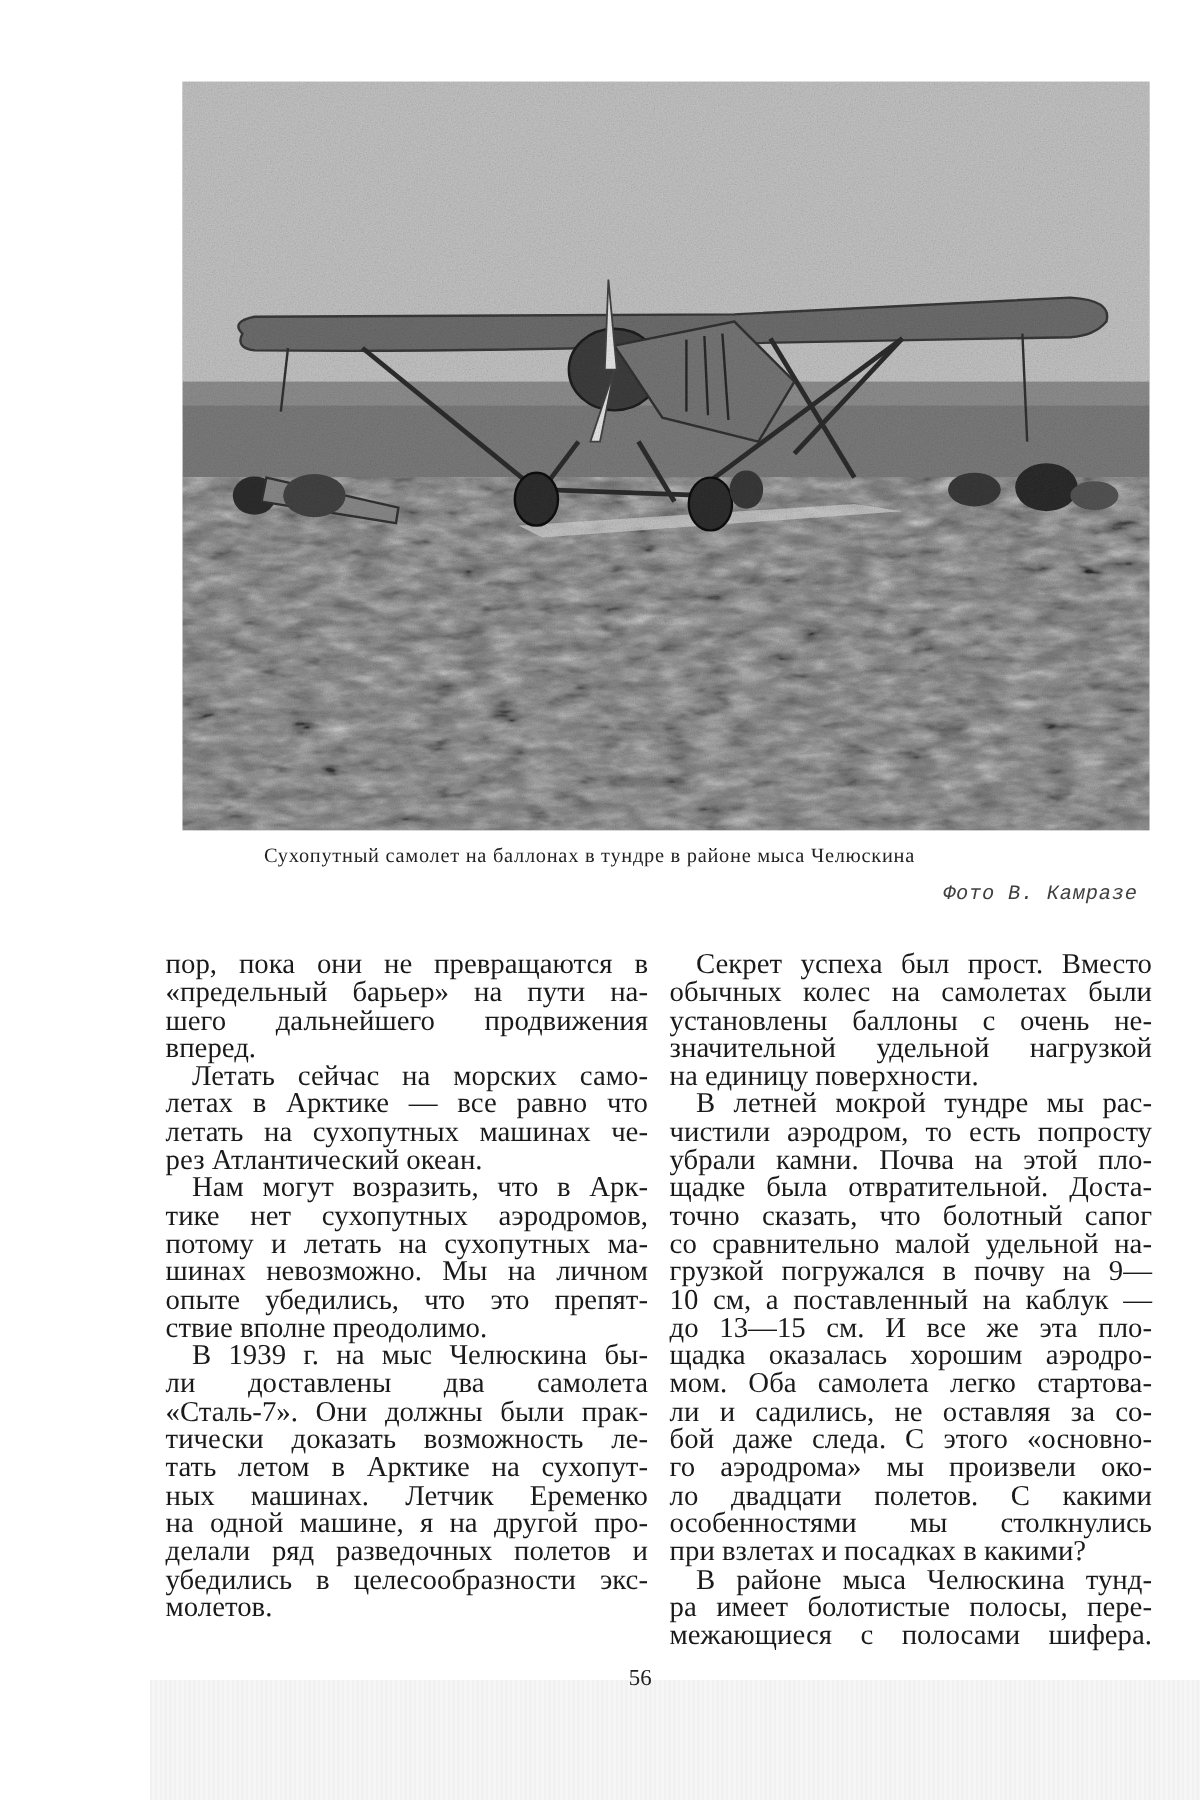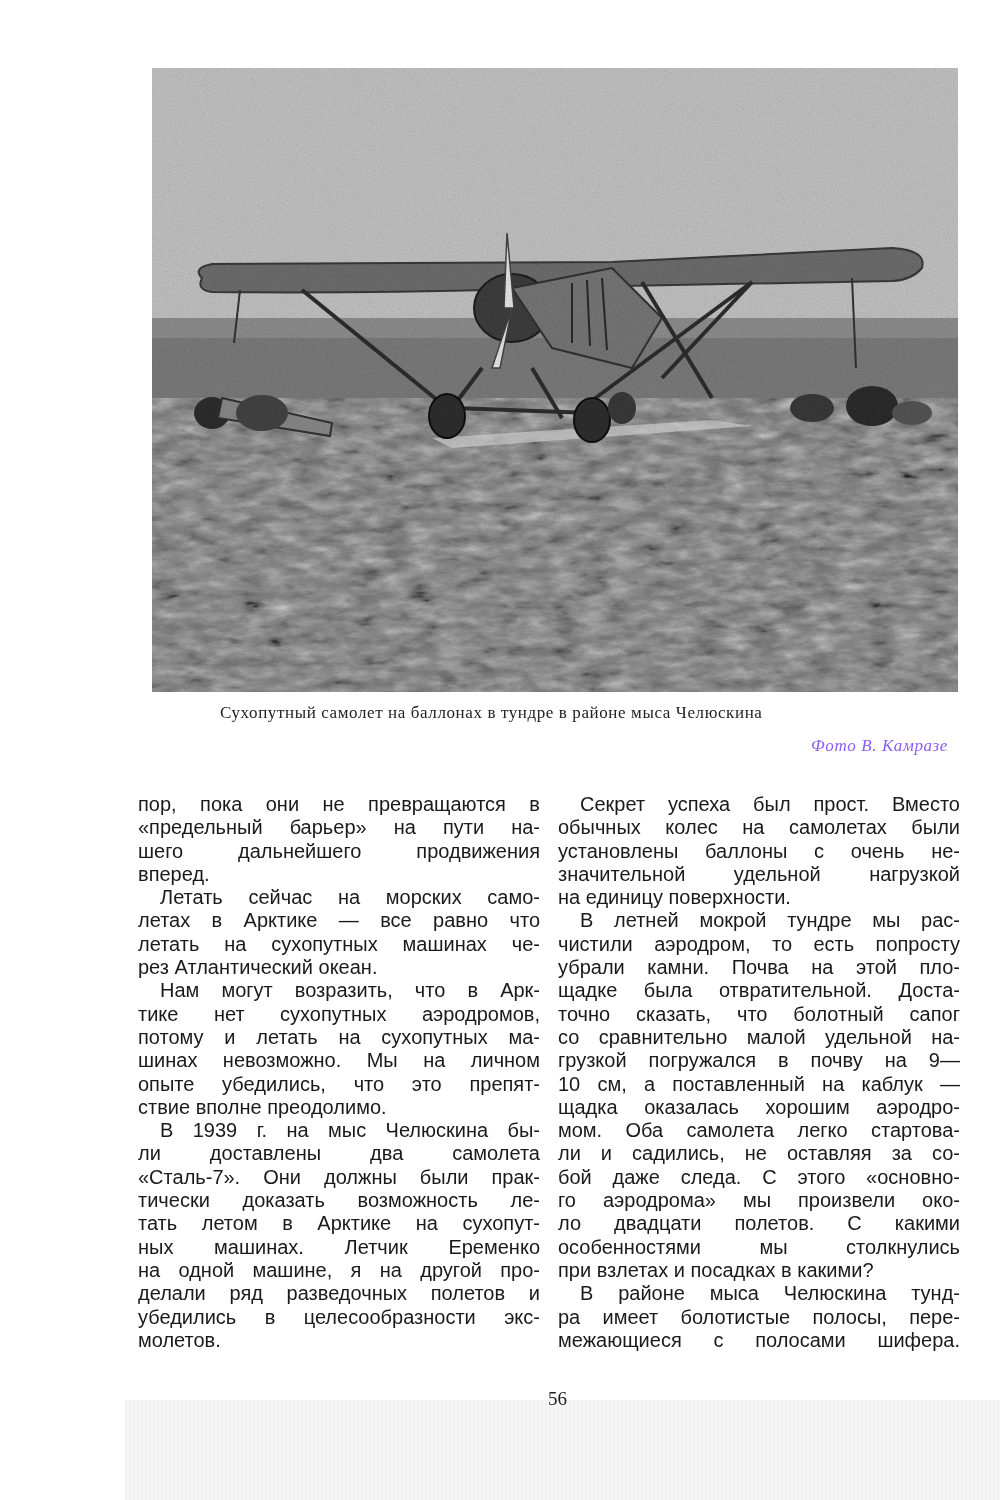--- a/index.html
+++ b/index.html
@@ -18,35 +18,35 @@
       overflow: hidden; background: #b9b9b9;
     }
     .photo svg { display: block; width: 100%; height: 100%; }
     .caption {
       position: absolute; left: 220px; top: 703px; width: 700px;
       font-family: "Liberation Serif", "DejaVu Serif", serif;
       font-size: 17px; letter-spacing: 0.6px; color: #222;
     }
     .credit {
       position: absolute; right: 52px; top: 736px;
-      font-family: Liberation Serif, serif;
-      font-style: italic; font-size: 17px; letter-spacing: 0.6px; color: #8b5cf6;
+      font-family: Liberation Mono, monospace;
+      font-style: italic; font-size: 17px; letter-spacing: 0.6px; color: #404040;
     }
     .column {
       position: absolute; top: 793px; width: 402px;
-      font-family: Liberation Sans, sans-serif;
-      font-size: 20px; line-height: 23.3px; color: #1a1a1a;
+      font-family: Liberation Serif, serif;
+      font-size: 24px; line-height: 23.3px; color: #1a1a1a;
     }
     .col-left { left: 138px; }
     .col-right { left: 558px; }
     .line { display: block; white-space: nowrap; text-align: justify; text-align-last: justify; height: 23.3px; }
     .line.last { text-align-last: left; }
     .line.indent { padding-left: 22px; }
     .page-number {
-      position: absolute; left: 548px; top: 1388px;
+      position: absolute; left: 524px; top: 1388px;
       font-family: "Liberation Serif", "DejaVu Serif", serif; font-size: 19px; color: #222;
     }
   </style>
 </head>
 <body>
 
 <div class="scan-band"></div>
 
 <figure class="photo" style="margin:0;">
   <svg viewBox="0 0 806 624" preserveAspectRatio="none">
@@ -155,20 +155,21 @@
     <span class="line">значительной удельной нагрузкой</span>
     <span class="line last">на единицу поверхности.</span>
     <span class="line indent">В летней мокрой тундре мы рас-</span>
     <span class="line">чистили аэродром, то есть попросту</span>
     <span class="line">убрали камни. Почва на этой пло-</span>
     <span class="line">щадке была отвратительной. Доста-</span>
     <span class="line">точно сказать, что болотный сапог</span>
     <span class="line">со сравнительно малой удельной на-</span>
     <span class="line">грузкой погружался в почву на 9—</span>
     <span class="line">10 см, а поставленный на каблук —</span>
+    <span class="line">до 13—15 см. И все же эта пло-</span>
     <span class="line">щадка оказалась хорошим аэродро-</span>
     <span class="line">мом. Оба самолета легко стартова-</span>
     <span class="line">ли и садились, не оставляя за со-</span>
     <span class="line">бой даже следа. С этого «основно-</span>
     <span class="line">го аэродрома» мы произвели око-</span>
     <span class="line">ло двадцати полетов. С какими</span>
     <span class="line">особенностями мы столкнулись</span>
     <span class="line last">при взлетах и посадках в какими?</span>
     <span class="line indent">В районе мыса Челюскина тунд-</span>
     <span class="line">ра имеет болотистые полосы, пере-</span>

